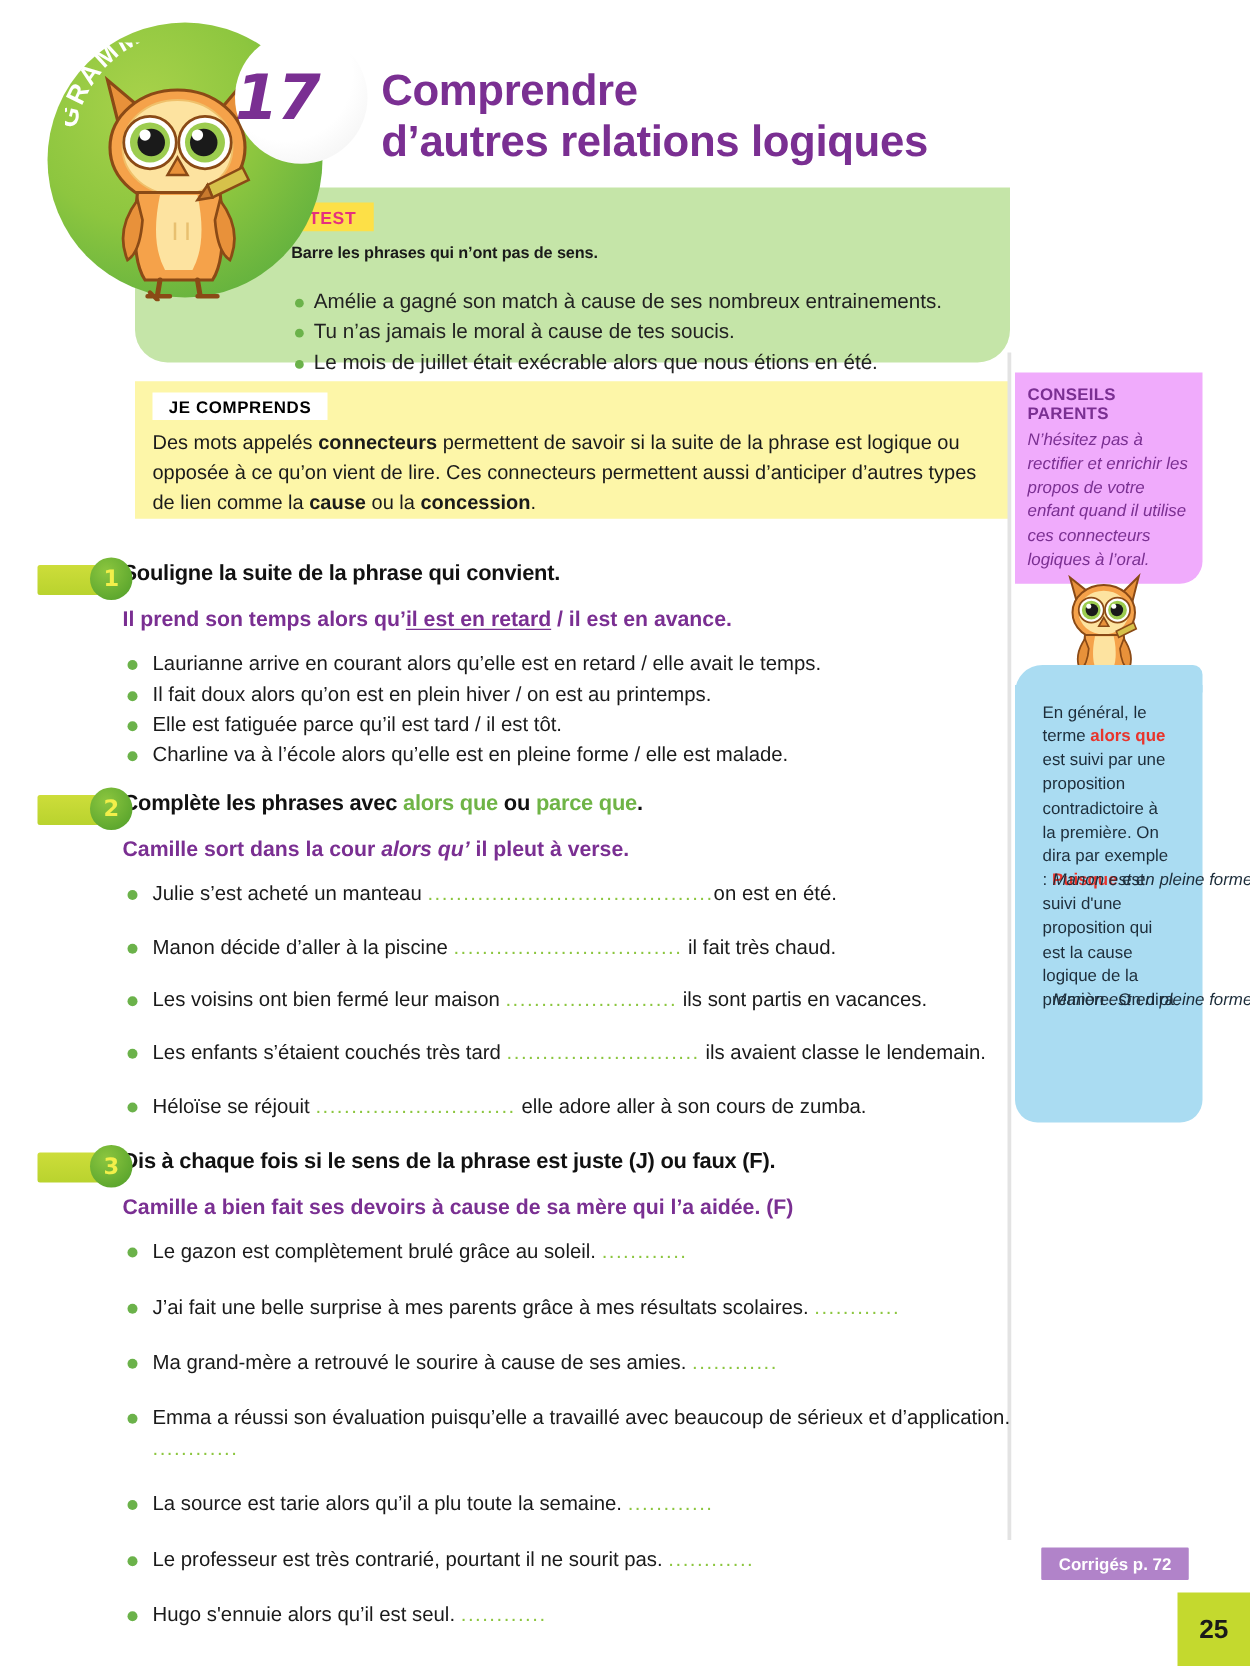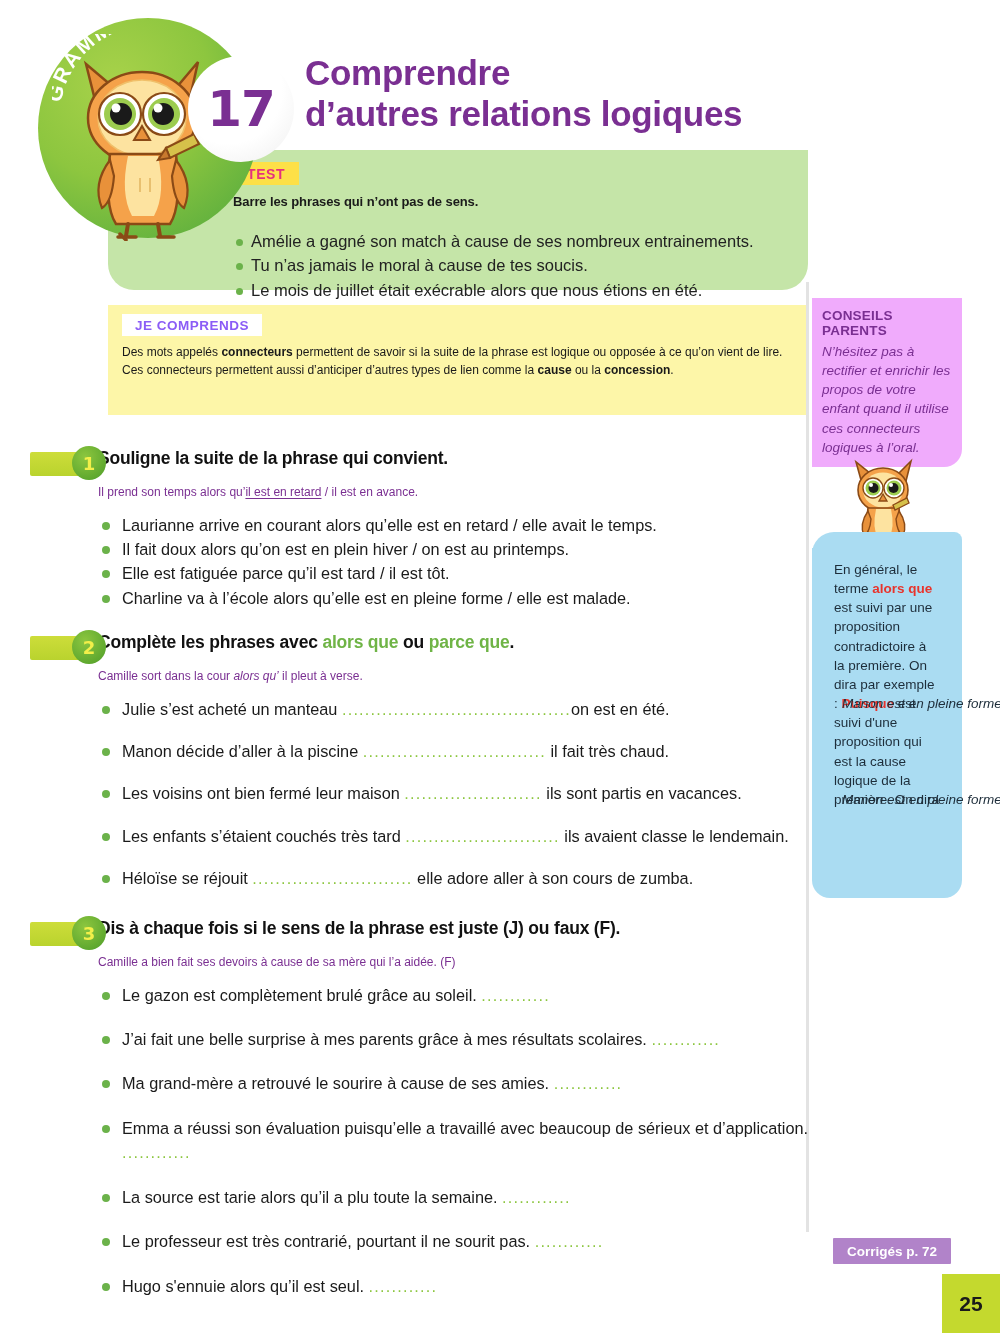--- a/index.html
+++ b/index.html
@@ -48,50 +48,50 @@
     background: radial-gradient(circle at 35% 30%, #a8d24a 0%, #8dc63f 45%, #4da73e 100%);
     overflow: visible;
   }
   .grammaire-text {
     position: absolute; left: 14px; top: 16px;
     width: 190px; height: 90px;
     font-size: 19px; font-weight: bold; color: #ffffff;
     letter-spacing: 1.5px;
   }
   .num-circle {
-    position: absolute; left: 188px; top: 56px;
+    position: absolute; left: 188px; top: 25px;
     width: 106px; height: 106px; border-radius: 50%;
     background: radial-gradient(circle at 38% 32%, #ffffff 0%, #ffffff 55%, #eeeeee 100%);
     box-shadow: 0 0 0 0 rgba(0,0,0,0);
-    display: flex; align-items: center; justify-content: center;
+    display: flex; align-items: center;  font-style: italic;
   }
   .num-circle span {
     font-size: 50px; font-weight: bold; color: #7a2f92;
     font-family: "DejaVu Sans", sans-serif; letter-spacing: -1px;
   }
 
   .main-title {
     position: absolute; left: 305px; top: 52px; width: 520px;
     font-size: 35px; line-height: 1.18; font-weight: bold;
     color: #7a2f92; letter-spacing: -0.3px;
   }
 
   
   .comprends-box {
     position: absolute; left: 108px; top: 305px;
     width: 700px; height: 110px;
     background: #fdf6a8;
   }
   .comprends-badge {
-    display: inline-block; background: #ffffff; color: #8b5cf6;
+    display: inline-block; background: #ffffff; color: #000000;
     font-weight: bold; font-size: 13.5px; letter-spacing: .5px;
     padding: 4px 13px 3px 13px; margin: 9px 0 7px 14px;
   }
   .comprends-text {
-    font-size: 12px; line-height: 1.5; color: #1a1a1a;
+    font-size: 16px; line-height: 1.5; color: #1a1a1a;
     padding: 0 20px 0 14px;
   }
   .comprends-text b { font-weight: bold; }
 
   
   .sidebar-divider {
     position: absolute; left: 806px; top: 282px;
     width: 3px; height: 950px; background: #e3e3e3;
   }
   .conseils-box {
@@ -151,21 +151,21 @@
   .ex-badge-circle span {
     font-size: 18px; font-weight: bold; color: #f2ef4a;
     font-family: "DejaVu Sans", sans-serif;
   }
   .ex-title {
     margin-left: 68px; font-size: 17.5px; font-weight: bold;
     color: #111; letter-spacing: -0.2px; line-height: 1.25;
   }
   .ex-title .green { color: #6fb446; }
   .ex-example {
-    margin-left: 68px; font-size: 12px; font-weight: normal;
+    margin-left: 68px; font-size: 17px; font-weight: bold;
     color: #7a2f92; line-height: 1.3; margin-top: 3px;
   }
   .ex-example u { text-decoration: underline; text-underline-offset: 2px; }
   .ex-example i { font-style: italic; }
 
   .ex-items { list-style: none; margin: 12px 0 0 70px; }
   .ex-items li {
     position: relative; padding-left: 22px;
     font-size: 16.3px; color: #1a1a1a; line-height: 1.5;
   }

